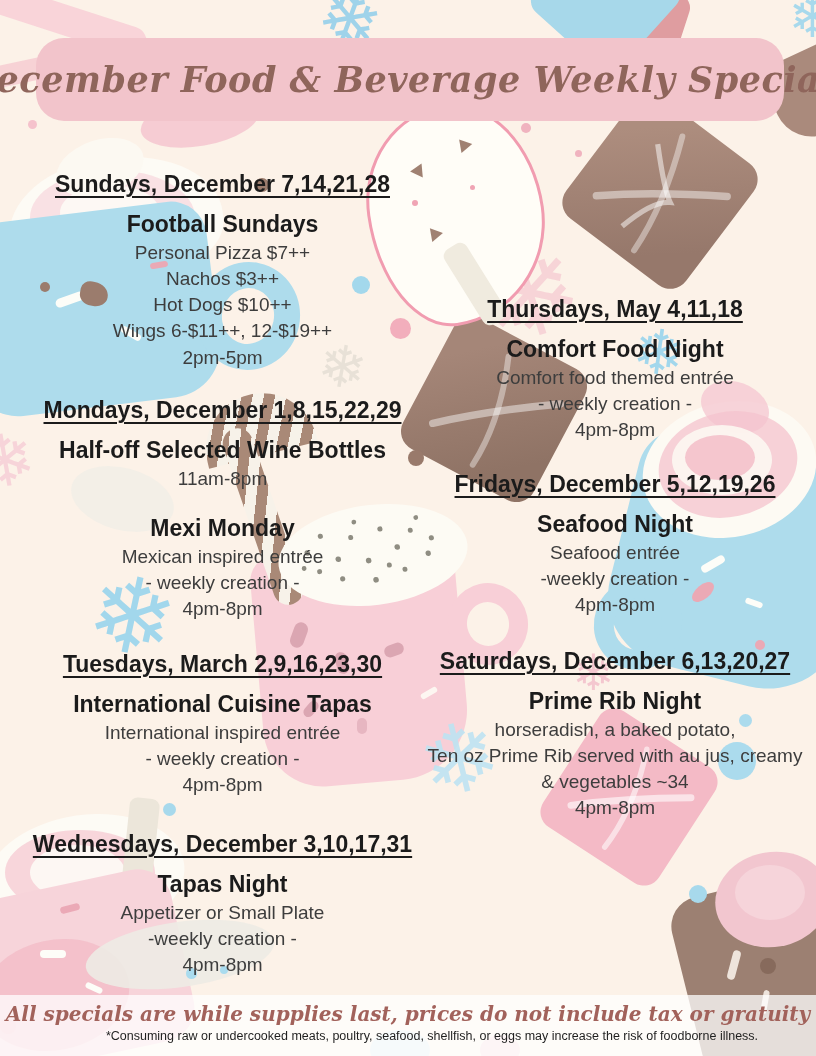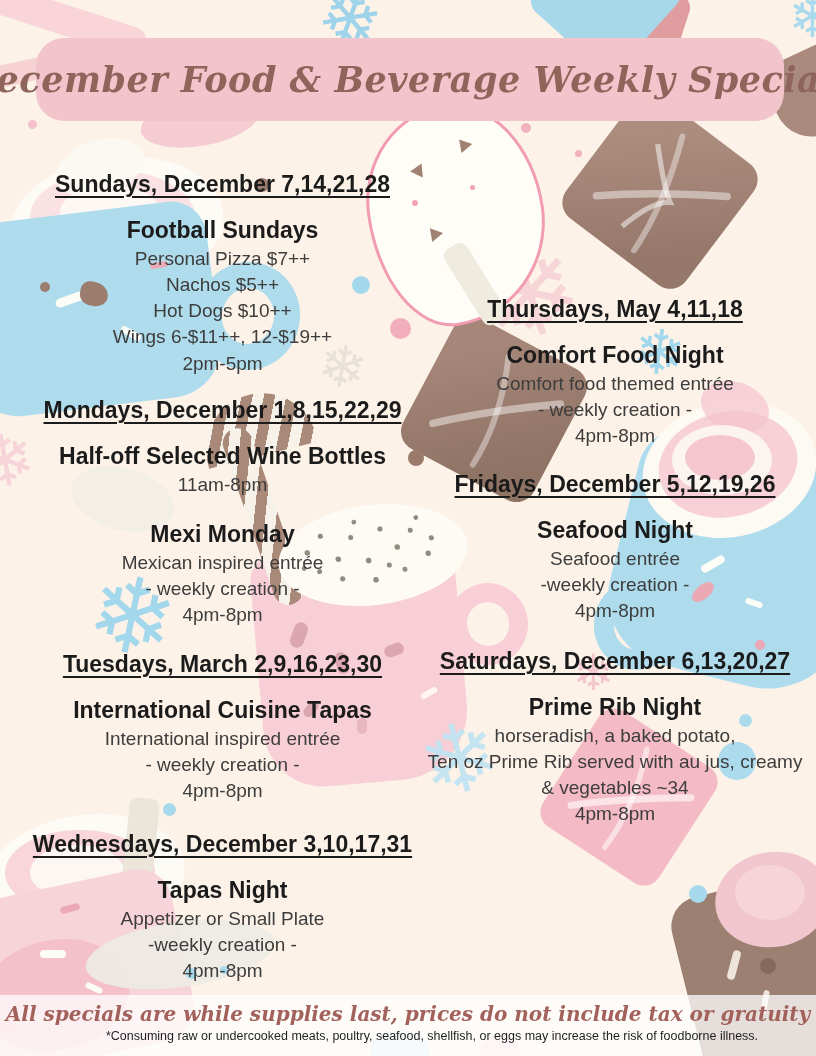--- a/index.html
+++ b/index.html
@@ -26,21 +26,21 @@
   }
 
   .section{position:absolute;text-align:center;z-index:2;}
   .sec-left{left:25px;width:395px;}
   .sec-right{left:420px;width:390px;}
   .day-heading{
     font-size:23px;font-weight:bold;color:#1b1b1b;
     text-decoration:underline;text-decoration-thickness:2px;text-underline-offset:4px;
     line-height:1.3;
   }
-  .event-title{font-size:23px;font-weight:bold;color:#1b1b1b;line-height:1.3;margin-top:16px;}
+  .event-title{font-size:23px;font-weight:bold;color:#1b1b1b;line-height:1.3;margin-top:10px;}
   .line{font-size:19px;color:#3d3d3d;line-height:1.38;}
   .item + .item{margin-top:22px;}
 
   .band{
     position:absolute;left:0;top:995px;width:816px;height:61px;
     background:rgba(255,255,255,.74);z-index:3;text-align:center;
   }
   .footer-note{
     font-family:"DejaVu Serif",serif;font-style:italic;font-weight:bold;
     font-size:20px;color:#a2625b;margin-top:7px;
@@ -203,21 +203,21 @@
 
   <div class="banner">
     <div class="banner-title">December Food &amp; Beverage Weekly Specials</div>
   </div>
 
   <div class="section sec-left" style="top:170px;">
     <div class="day-heading">Sundays, December 7,14,21,28</div>
     <div class="item">
       <div class="event-title">Football Sundays</div>
       <div class="line">Personal Pizza $7++</div>
-      <div class="line">Nachos $5++</div>
+      <div class="line">Nachos $3++</div>
       <div class="line">Hot Dogs $10++</div>
       <div class="line">Wings 6-$11++, 12-$19++</div>
       <div class="line">2pm-5pm</div>
     </div>
   </div>
 
   <div class="section sec-left" style="top:396px;">
     <div class="day-heading">Mondays, December 1,8,15,22,29</div>
     <div class="item">
       <div class="event-title">Half-off Selected Wine Bottles</div>

